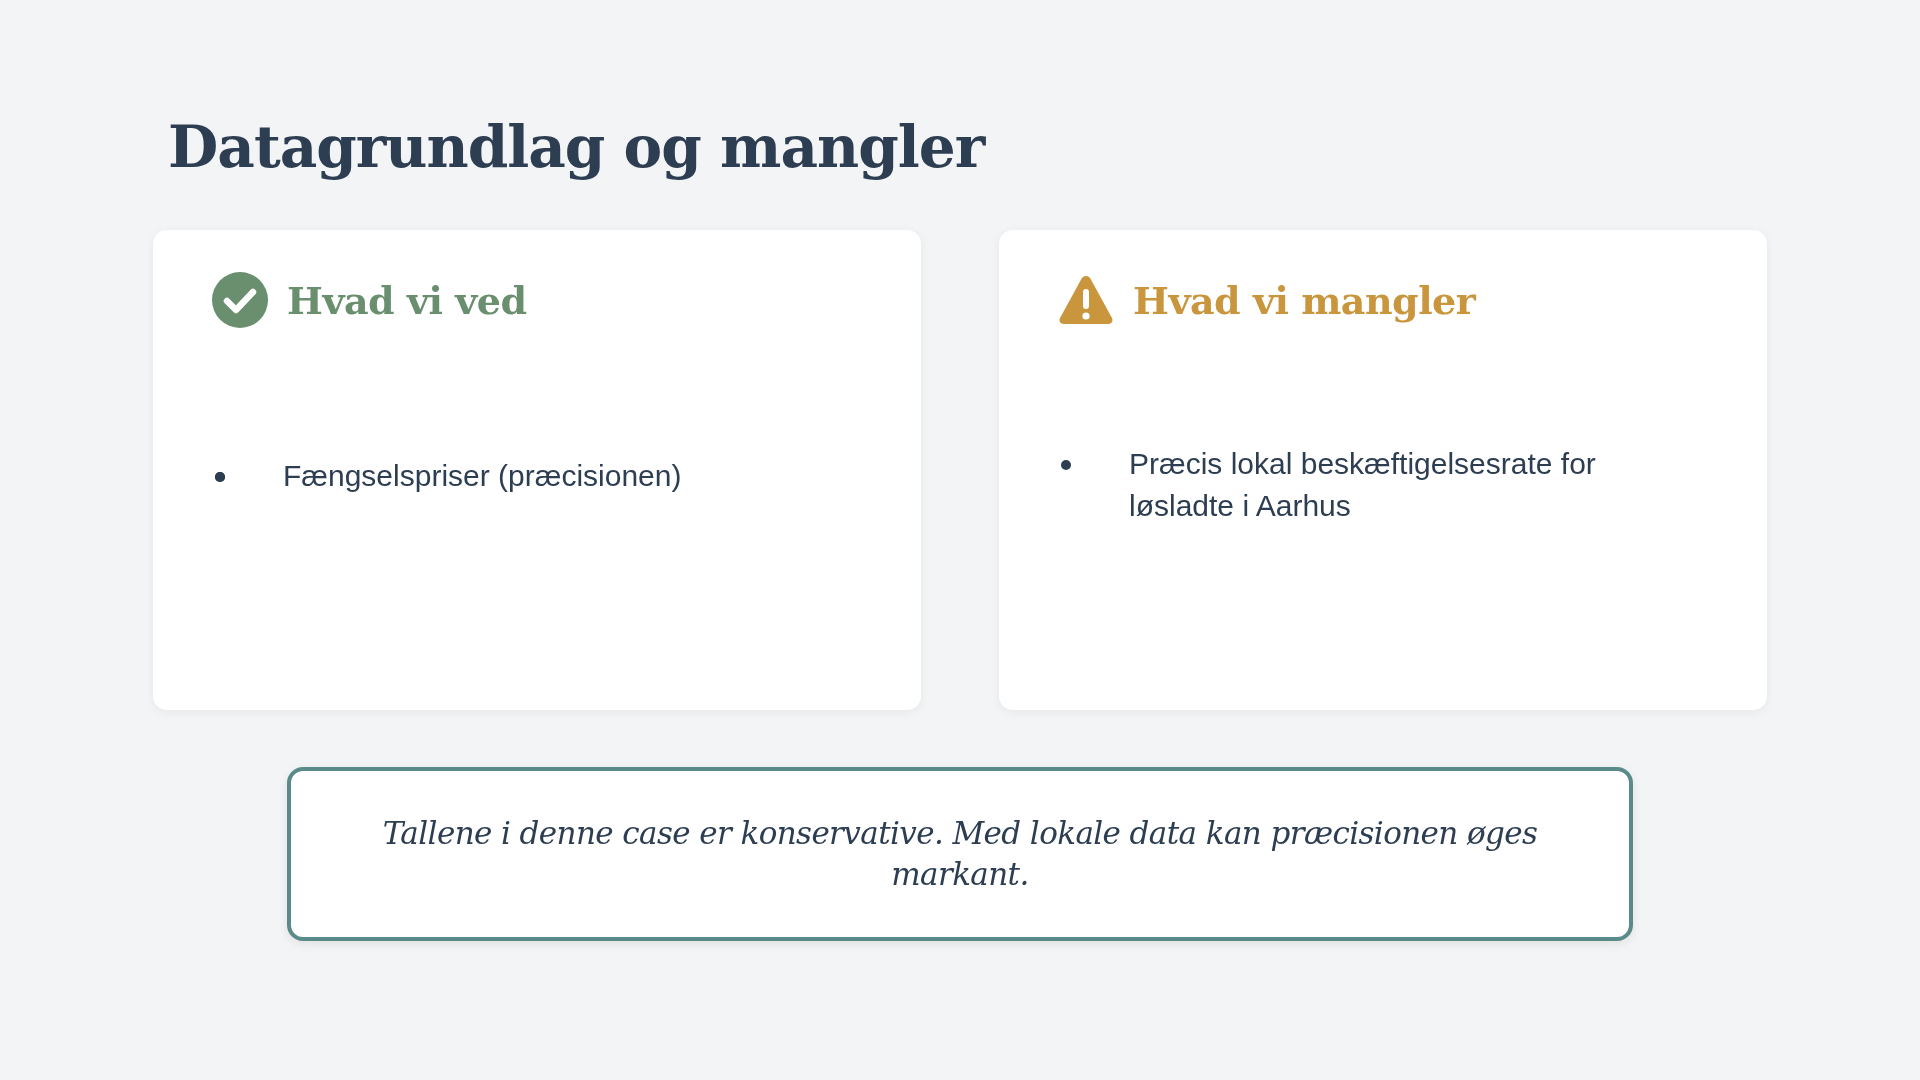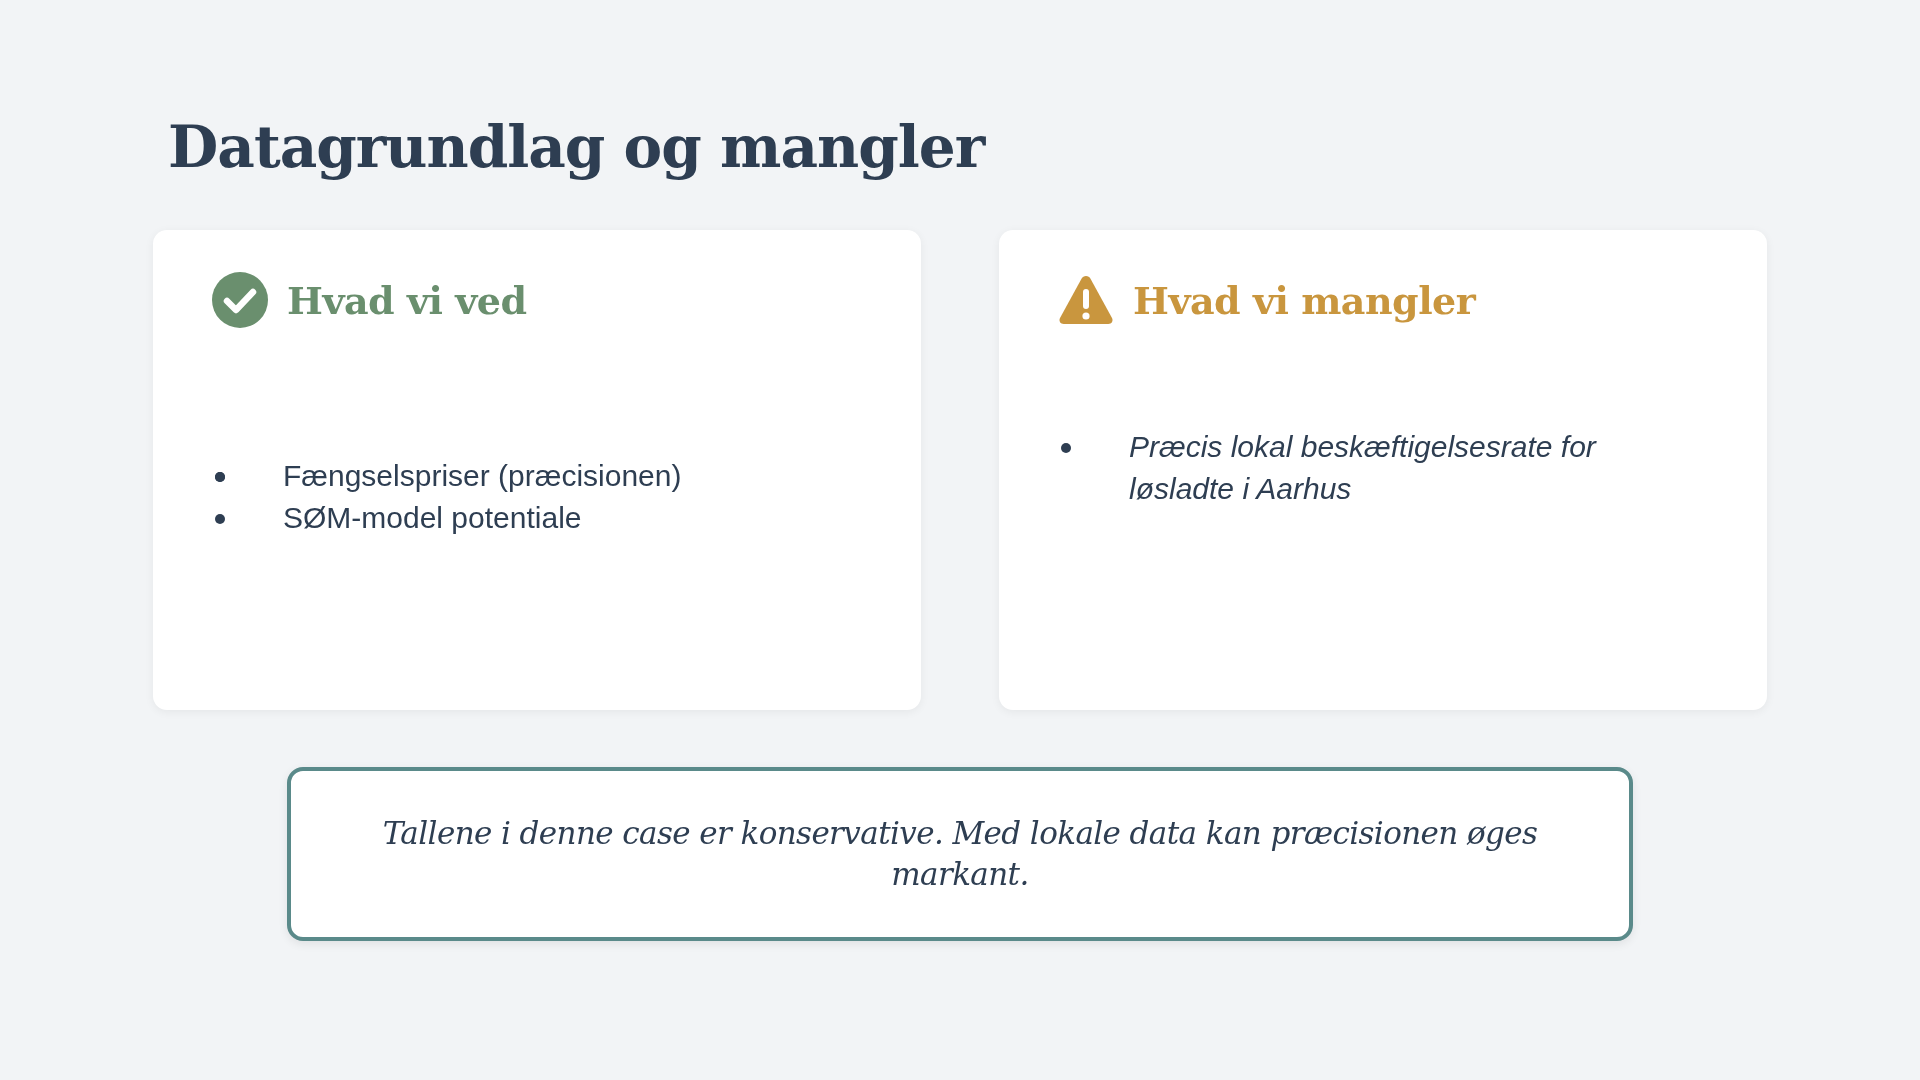--- a/index.html
+++ b/index.html
@@ -66,21 +66,21 @@
       left: 58px;
       margin: 0;
       padding: 0;
       list-style: none;
       font-family: "Liberation Sans", sans-serif;
       font-size: 30px;
       color: #2e3e52;
       line-height: 42px;
     }
     .card.left .bullet-list { top: 225px; width: 650px; }
-    .card.right .bullet-list { top: 196px; width: 600px; font-style: italic; }
+    .card.right .bullet-list { top: 213px; width: 600px; }
     .bullet-list li {
       position: relative;
       padding-left: 72px;
     }
     .bullet-list li .dot {
       position: absolute;
       left: 4px;
       top: 17px;
       width: 10px;
       height: 10px;
@@ -125,21 +125,20 @@
       <svg viewBox="0 0 58 58">
         <circle cx="29" cy="29" r="28" fill="#6a8f6e"></circle>
         <path d="M16 30 L25 39 L42 21" fill="none" stroke="#ffffff" stroke-width="6.5" stroke-linecap="round" stroke-linejoin="round"></path>
       </svg>
     </span>
     <span class="card-title">Hvad vi ved</span>
   </div>
   <ul class="bullet-list">
     <li><span class="dot"></span></li>
     <li><span class="dot"></span><span>Fængselspriser (præcisionen)</span></li>
-    <li><span class="dot"></span><span>SØM-model potentiale</span></li>
   </ul>
 </section>
 
 <section class="card right">
   <div class="card-header">
     <span class="icon">
       <svg viewBox="0 0 58 58">
         <path d="M29 5 C31 5 32.5 6 33.5 7.8 L55 47 C56.5 50 54.5 53 51.3 53 L6.7 53 C3.5 53 1.5 50 3 47 L24.5 7.8 C25.5 6 27 5 29 5 Z" fill="#c9963e"></path>
         <rect x="26" y="18" width="6" height="20" rx="3" fill="#ffffff"></rect>
         <circle cx="29" cy="45" r="3.6" fill="#ffffff"></circle>

